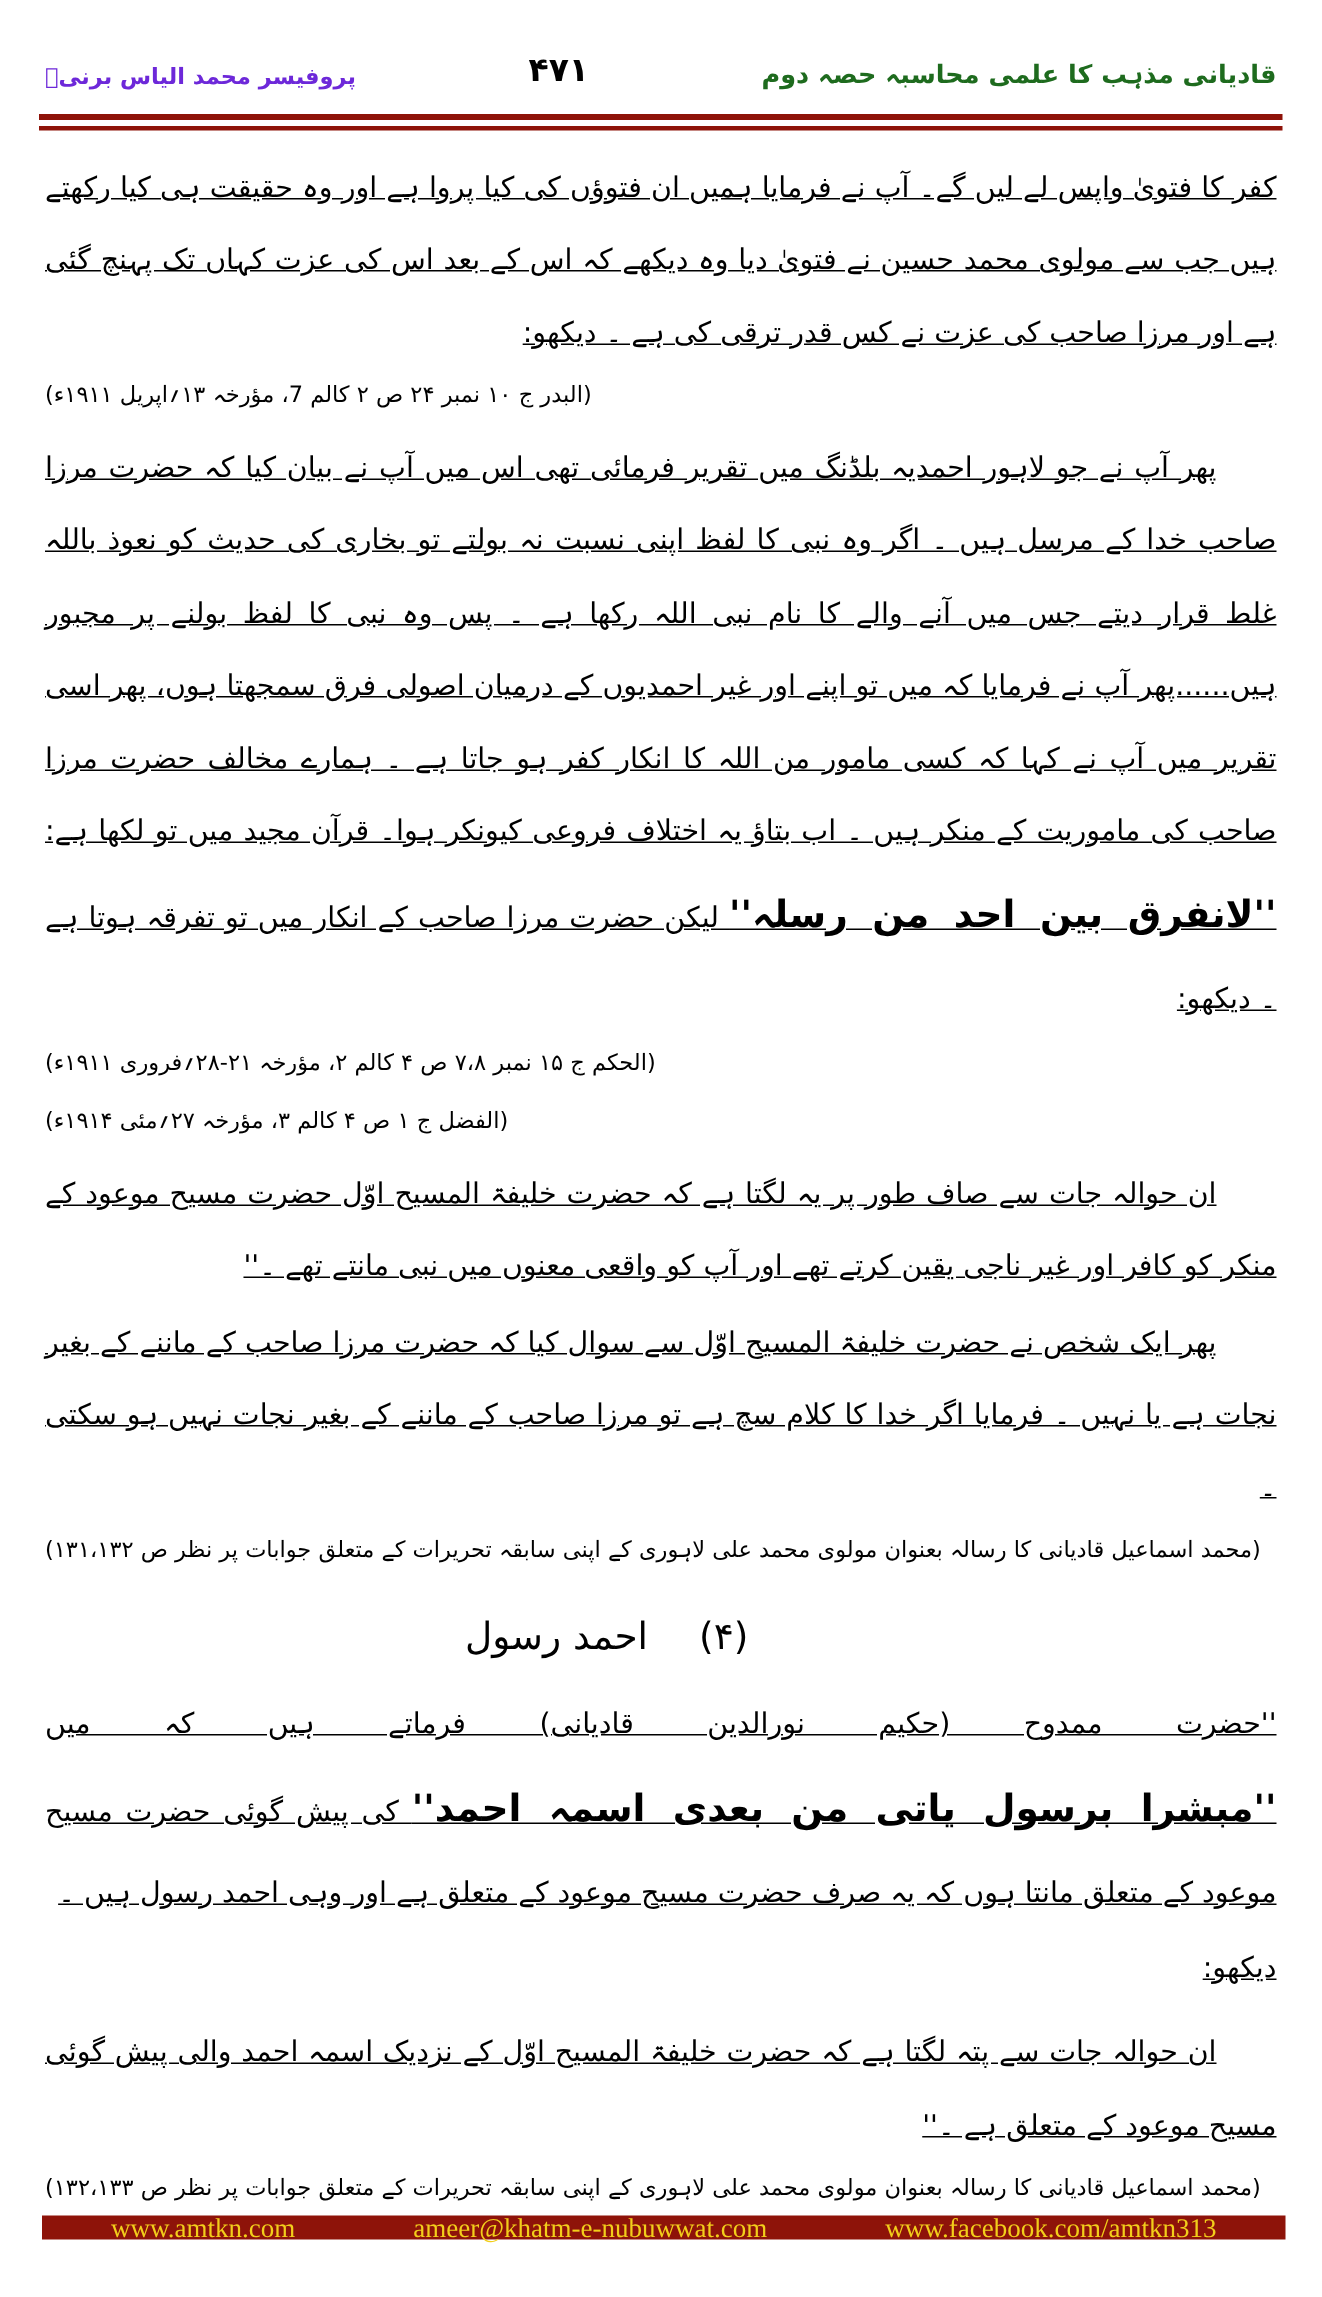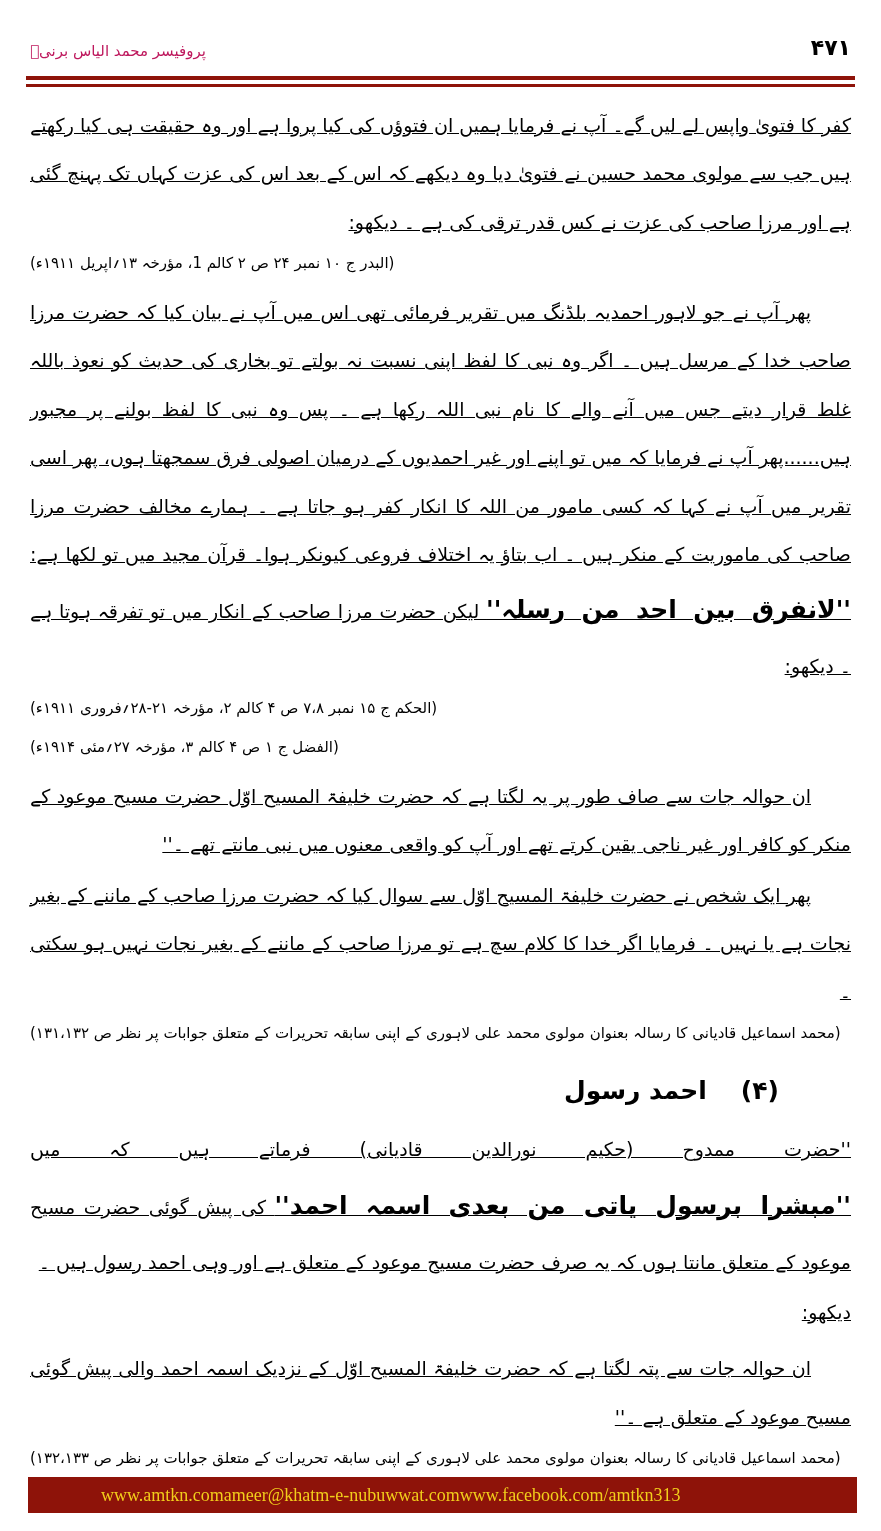--- a/index.html
+++ b/index.html
@@ -24,23 +24,23 @@
     color:#1e6b1e;
     font-size:17px;
     font-weight:bold;
   }
   .header .page-number{
     color:#000000;
     font-size:22px;
     font-weight:bold;
   }
   .header .author{
-    color:#be185d;
+    color:#6d28d9;
     font-size:15px;
-    font-weight:normal;
+    font-weight:bold;
     margin-top:24px;
   }
   .double-rule{
     margin:16px 26px 0 26px;
     height:4px;
     border-top:4px solid #8e1309;
     border-bottom:3px solid #8e1309;
   }
   
   .content{
@@ -67,58 +67,60 @@
   .citation-row{
     display:flex;
     justify-content:space-between;
     align-items:baseline;
     margin:0 0 8px 0;
   }
   .citation-row .lead-word{font-size:19px;text-decoration:underline;}
   .citation-row .citation{margin:0;}
   .citation-row.inset{padding-left:210px;}
   .section-heading{
-    text-align:right;
+    text-align:center;
     padding-right:72px;
     font-size:25px;
-    font-weight:bold;
+    font-weight:normal;
     margin:22px 0 14px 0;
     line-height:1.6;
   }
   .section-heading .num{margin-left:34px;}
   
   .footer-bar{
     position:absolute;
     left:28px;right:24px;top:1477px;
-    height:36px;
+    height:16px;
     background:#8e1309;
     display:flex;
+    justify-content:space-between;
     align-items:center;
-    padding:0 73px;
+    padding:0 46px;
     font-family:"Liberation Serif", serif;
     font-size:18px;
     color:#f2ce1b;
   }
   .footer-bar a{color:#f2ce1b;text-decoration:none;}
 </style>
 </head>
 <body>
 
 <div class="page">
 
   <div class="header">
+    <span class="book-title">قادیانی مذہب کا علمی محاسبہ حصہ دوم</span>
     <span class="page-number">۴۷۱</span>
     <span class="author">پروفیسر محمد الیاس برنیؒ</span>
   </div>
   <div class="double-rule"></div>
 
   <div class="content">
 
     <p class="para">کفر کا فتویٰ واپس لے لیں گے۔ آپ نے فرمایا ہمیں ان فتوؤں کی کیا پروا ہے اور وہ حقیقت ہی کیا رکھتے ہیں جب سے مولوی محمد حسین نے فتویٰ دیا وہ دیکھے کہ اس کے بعد اس کی عزت کہاں تک پہنچ گئی ہے اور مرزا صاحب کی عزت نے کس قدر ترقی کی ہے ۔ دیکھو:</p>
-    <div class="citation">(البدر ج ۱۰ نمبر ۲۴ ص ۲ کالم 1، مؤرخہ ۱۳؍اپریل ۱۹۱۱ء)</div>
+    <div class="citation">(البدر ج ۱۰ نمبر ۲۴ ص ۲ کالم 7، مؤرخہ ۱۳؍اپریل ۱۹۱۱ء)</div>
 
     <p class="para indent"><span>پھر آپ نے جو لاہور احمدیہ بلڈنگ میں تقریر فرمائی تھی اس میں آپ نے بیان کیا کہ حضرت مرزا صاحب خدا کے مرسل ہیں ۔ اگر وہ نبی کا لفظ اپنی نسبت نہ بولتے تو بخاری کی حدیث کو نعوذ باللہ غلط قرار دیتے جس میں آنے والے کا نام نبی اللہ رکھا ہے ۔ پس وہ نبی کا لفظ بولنے پر مجبور ہیں......پھر آپ نے فرمایا کہ میں تو اپنے اور غیر احمدیوں کے درمیان اصولی فرق سمجھتا ہوں، پھر اسی تقریر میں آپ نے کہا کہ کسی مامور من اللہ کا انکار کفر ہو جاتا ہے ۔ ہمارے مخالف حضرت مرزا صاحب کی ماموریت کے منکر ہیں ۔ اب بتاؤ یہ اختلاف فروعی کیونکر ہوا۔ قرآن مجید میں تو لکھا ہے: </span><span class="arabic-quote">''لانفرق بین احد من رسلہ''</span><span> لیکن حضرت مرزا صاحب کے انکار میں تو تفرقہ ہوتا ہے ۔ دیکھو:</span></p>
     <div class="citation">(الحکم ج ۱۵ نمبر ۷،۸ ص ۴ کالم ۲، مؤرخہ ۲۱-۲۸؍فروری ۱۹۱۱ء)</div>
 
     <div class="citation">(الفضل ج ۱ ص ۴ کالم ۳، مؤرخہ ۲۷؍مئی ۱۹۱۴ء)</div>
 
     <p class="para indent">ان حوالہ جات سے صاف طور پر یہ لگتا ہے کہ حضرت خلیفۃ المسیح اوّل حضرت مسیح موعود کے منکر کو کافر اور غیر ناجی یقین کرتے تھے اور آپ کو واقعی معنوں میں نبی مانتے تھے ۔''</p>
 
     <p class="para indent">پھر ایک شخص نے حضرت خلیفۃ المسیح اوّل سے سوال کیا کہ حضرت مرزا صاحب کے ماننے کے بغیر نجات ہے یا نہیں ۔ فرمایا اگر خدا کا کلام سچ ہے تو مرزا صاحب کے ماننے کے بغیر نجات نہیں ہو سکتی ۔</p>
     <div class="citation">(محمد اسماعیل قادیانی کا رسالہ بعنوان مولوی محمد علی لاہوری کے اپنی سابقہ تحریرات کے متعلق جوابات پر نظر ص ۱۳۱،۱۳۲)</div>

